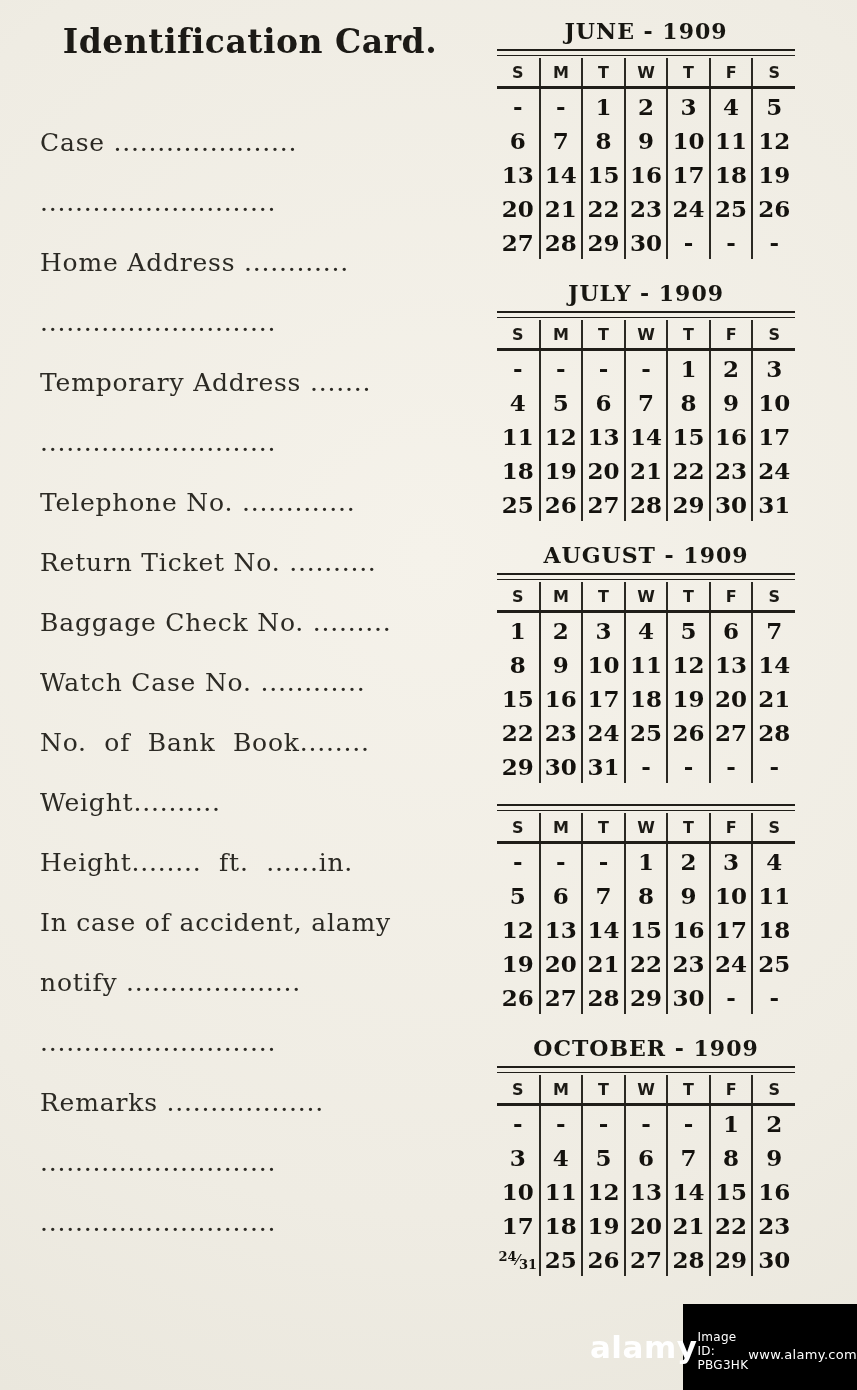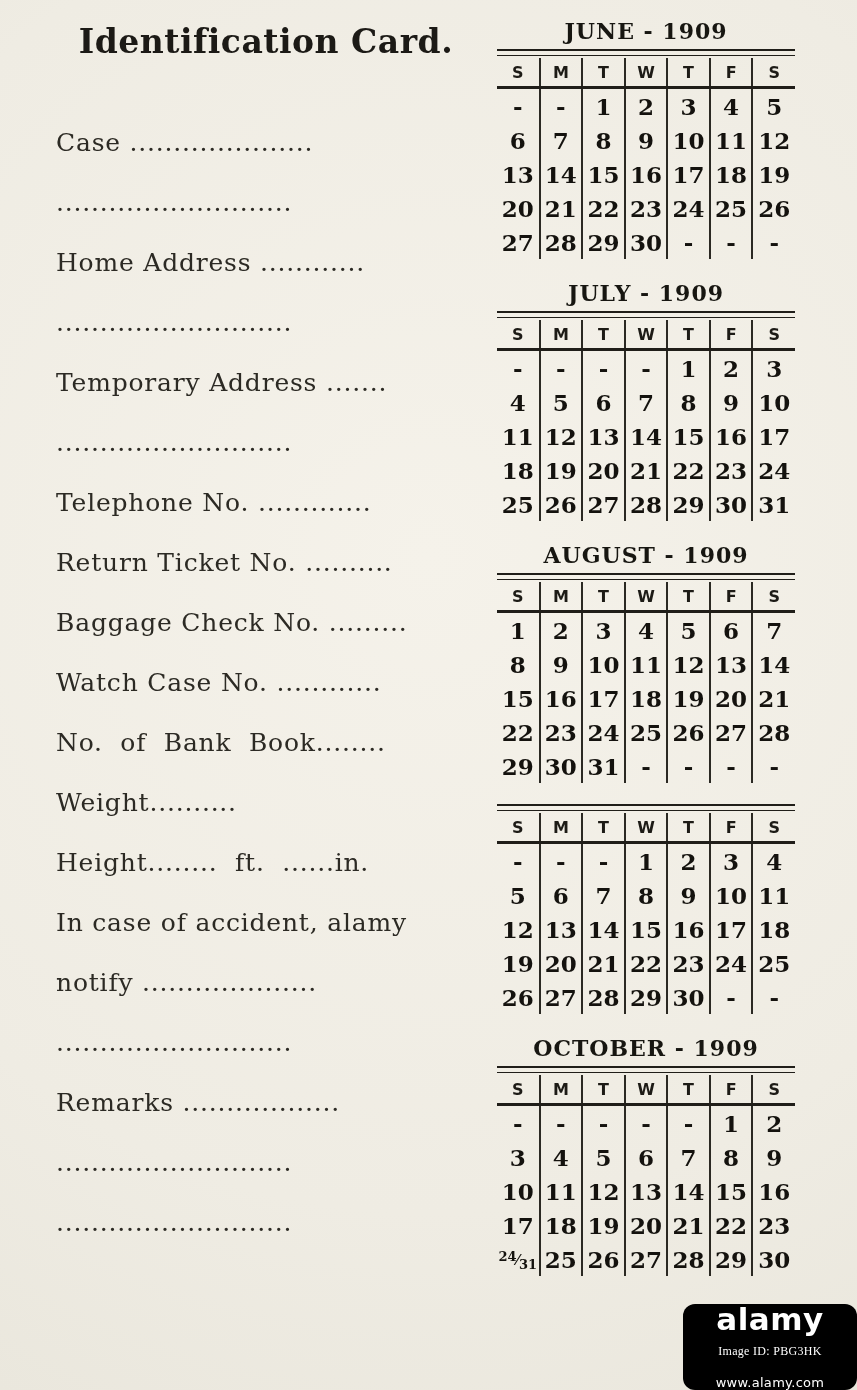--- a/index.html
+++ b/index.html
@@ -7,21 +7,21 @@
     position:relative;
     width:857px;height:1390px;
     margin:0 auto;
     background:#f2efe7;
     background-image:radial-gradient(circle at 50% 40%, #f5f2ea 0%, #efece3 70%, #eae7dd 100%);
     font-family:"DejaVu Serif", serif;
     overflow:hidden;
     color:#25231e;
   }
   
-  .left-col{position:absolute;left:56px;top:16px;width:420px;}
+  .left-col{position:absolute;left:40px;top:16px;width:420px;}
   .card-title{
     font-size:33px;font-weight:bold;text-align:center;
     color:#1c1a16;letter-spacing:.5px;margin:6px 0 52px 0;
   }
   .form-line{
     font-size:25px;line-height:60px;height:60px;
     color:#2c2a24;letter-spacing:.8px;white-space:pre;
     overflow:hidden;
   }
   
@@ -57,26 +57,25 @@
   }
   .cal-table td:last-child{border-right:none;}
   .cal-table td.frac{font-size:13px;}
   .fr-n{font-size:13px;vertical-align:top;position:relative;top:-2px;}
   .fr-s{font-size:15px;}
   .fr-d{font-size:13px;vertical-align:bottom;position:relative;top:3px;}
   
   .watermark{
     position:absolute;right:0;bottom:0;width:174px;height:86px;
     background:#000;color:#fff;
-    display:flex;flex-direction:column;align-items:center;justify-content:space-between;
+    display:flex;align-items:center;justify-content:flex-end;
     font-family:"DejaVu Sans", sans-serif;
-    border-radius:12px;
   }
   .wm-logo{font-size:31px;font-weight:bold;letter-spacing:.5px;line-height:1;}
-  .wm-id{font-size:12px;margin-top:7px;letter-spacing:.3px;font-family:Liberation Serif, serif;}
+  .wm-id{font-size:12px;margin-top:7px;letter-spacing:.3px;}
   .wm-url{font-size:13px;margin-top:15px;letter-spacing:.3px;}
 </style>
 </head>
 <body>
 
 <div class="page">
 
   <div class="left-col">
     <div class="card-title">Identification Card.</div>
     <div class="form-lines">

